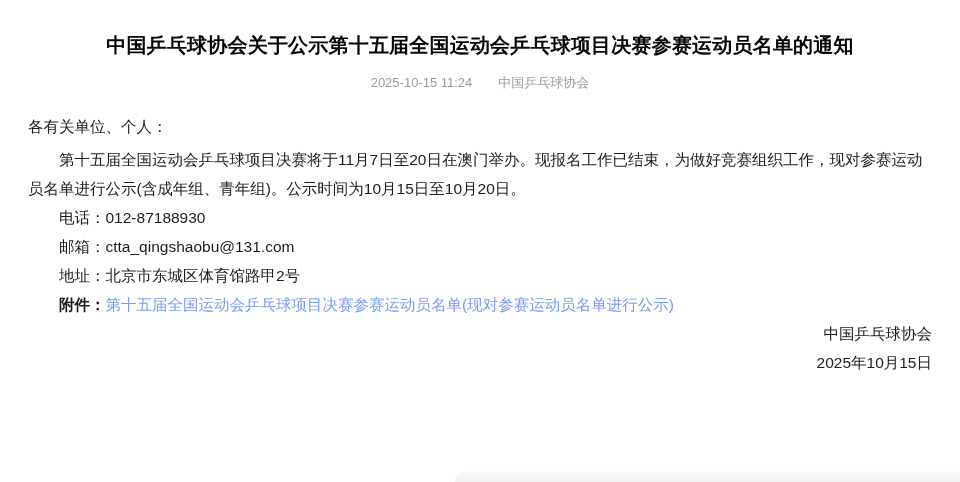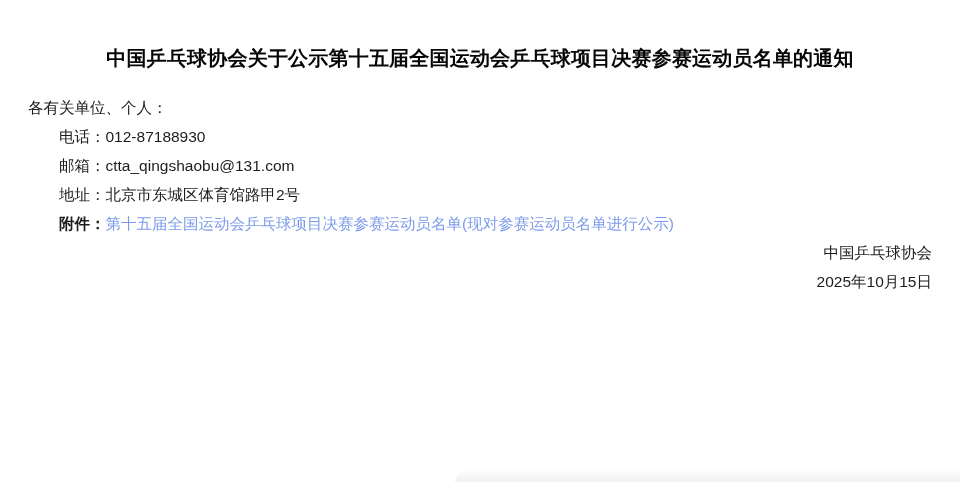--- a/index.html
+++ b/index.html
@@ -13,21 +13,21 @@
     position: relative;
     overflow: hidden;
   }
   .wrap { padding: 24px 28px 0; }
 
   .title {
     font-size: 20px;
     font-weight: 700;
     line-height: 27px;
     text-align: center;
-    margin: 21px 30px 0;
+    margin: 8px 30px 0;
     color: #060606;
     letter-spacing: 0.2px;
   }
 
   .meta {
     text-align: center;
     font-size: 13px;
     color: #9b9b9b;
     margin-top: 15px;
     line-height: 17px;
@@ -59,25 +59,29 @@
     border-top-left-radius: 40px;
   }
 </style>
 </head>
 <body>
 
 <div class="wrap">
 
   <h1 class="title">中国乒乓球协会关于公示第十五届全国运动会乒乓球项目决赛参赛运动员名单的通知</h1>
 
+  <div class="meta" style="color: rgb(155, 155, 155);">
+    <span class="meta-datetime">2025-10-15 11:24</span><span class="meta-source">中国乒乓球协会</span>
+  </div>
 
   <div class="content" style="color: rgb(28, 28, 28);">
 
     <p>各有关单位、个人：</p>
 
+    <p class="indent para-first">第十五届全国运动会乒乓球项目决赛将于11月7日至20日在澳门举办。现报名工作已结束，为做好竞赛组织工作，现对参赛运动员名单进行公示(含成年组、青年组)。公示时间为10月15日至10月20日。</p>
 
 
     <div class="indent">电话：012-87188930</div>
 
     <div class="indent">邮箱：ctta_qingshaobu@131.com</div>
 
     <div class="indent">地址：北京市东城区体育馆路甲2号</div>
 
 
     <div class="indent">

